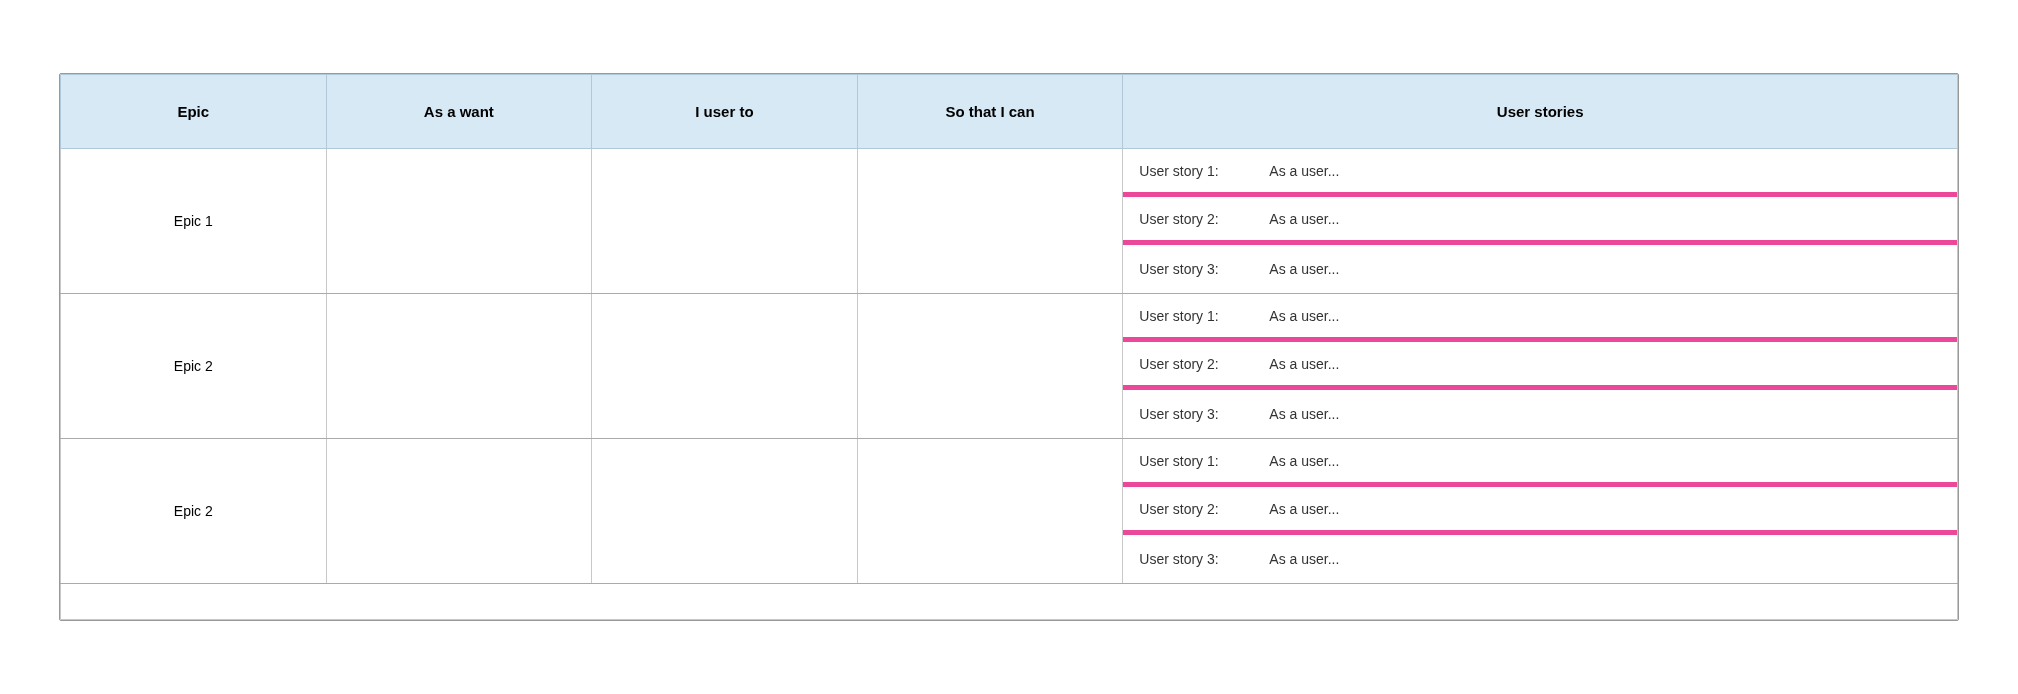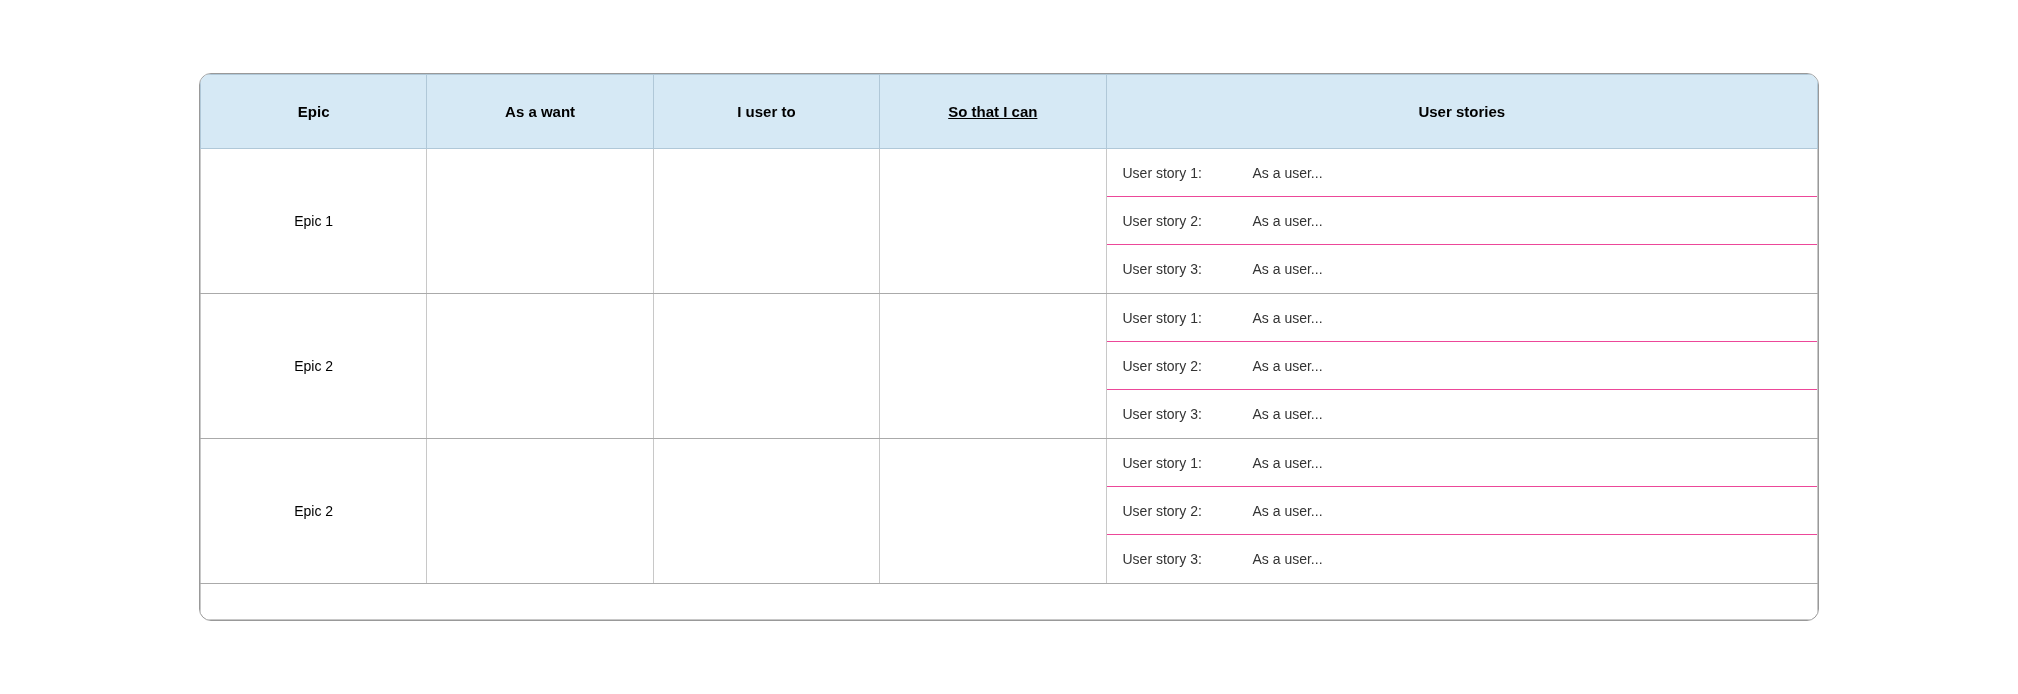--- a/index.html
+++ b/index.html
@@ -14,22 +14,22 @@
       font-size: 14px;
       display: flex;
       justify-content: center;
       align-items: center;
       min-height: 100vh;
       padding: 20px;
     }
 
     .table-wrapper {
       border: 1.5px solid #999;
-      border-radius: 12px;
-      width: 1620px;
+      border-radius: 2px;
+      width: 1900px;
       max-width: 100%;
       overflow: hidden;
     }
 
     table {
       width: 100%;
       border-collapse: collapse;
     }
 
     thead tr th {
@@ -49,33 +49,33 @@
 
     .epic-cell {
       text-align: center;
       padding: 24px;
       vertical-align: middle;
     }
 
     .col-epic { width: 14%; }
     .col-user { width: 14%; }
     .col-want { width: 14%; }
-    .col-so   { width: 14%; text-decoration: underline; }
+    .col-so   { width: 14%; }
     .col-stories { width: 44%; }
 
     .stories-container {
       display: flex;
       flex-direction: column;
       width: 100%;
     }
 
     .story-row {
       display: flex;
       align-items: center;
-      border-bottom: 1px solid #ec4899;
+      border-bottom: 5px solid #ec4899;
       padding: 12px 16px;
       min-height: 48px;
     }
 
     .story-row:last-child {
       border-bottom: none;
     }
 
     .story-label {
       width: 130px;

